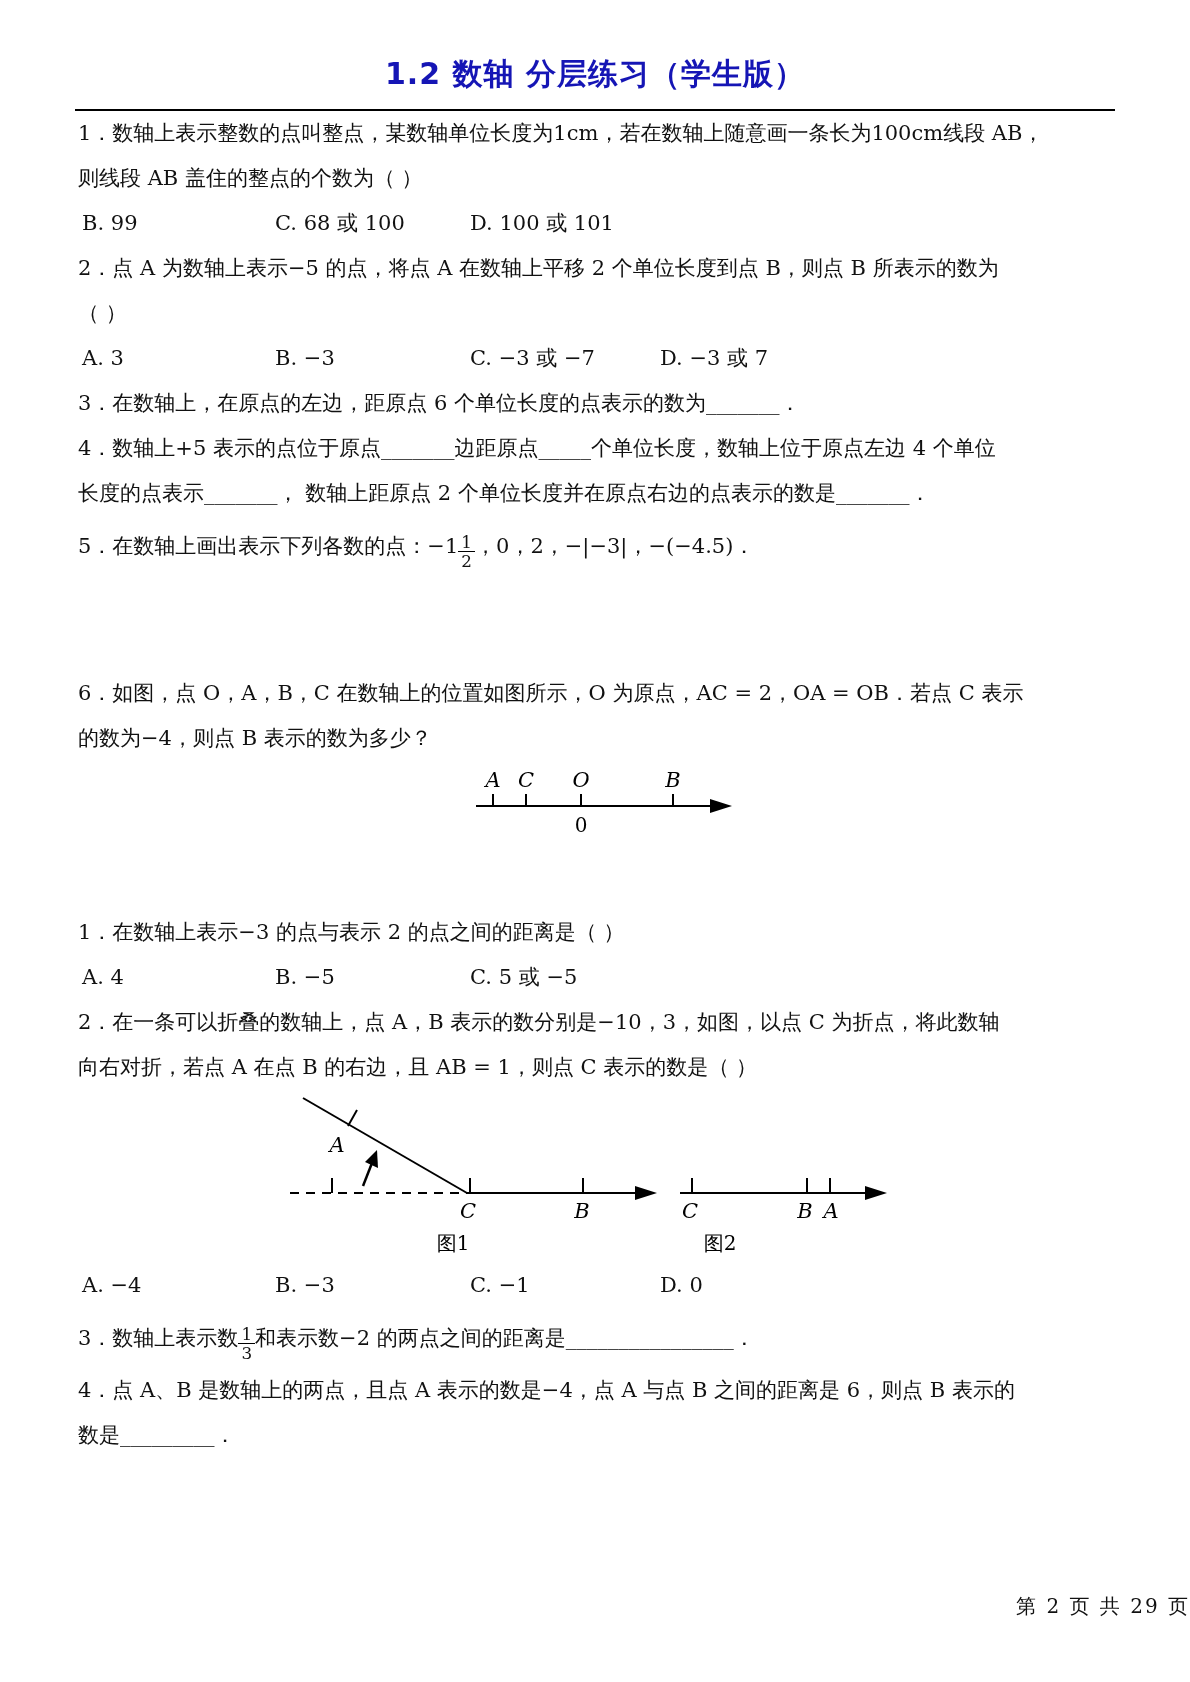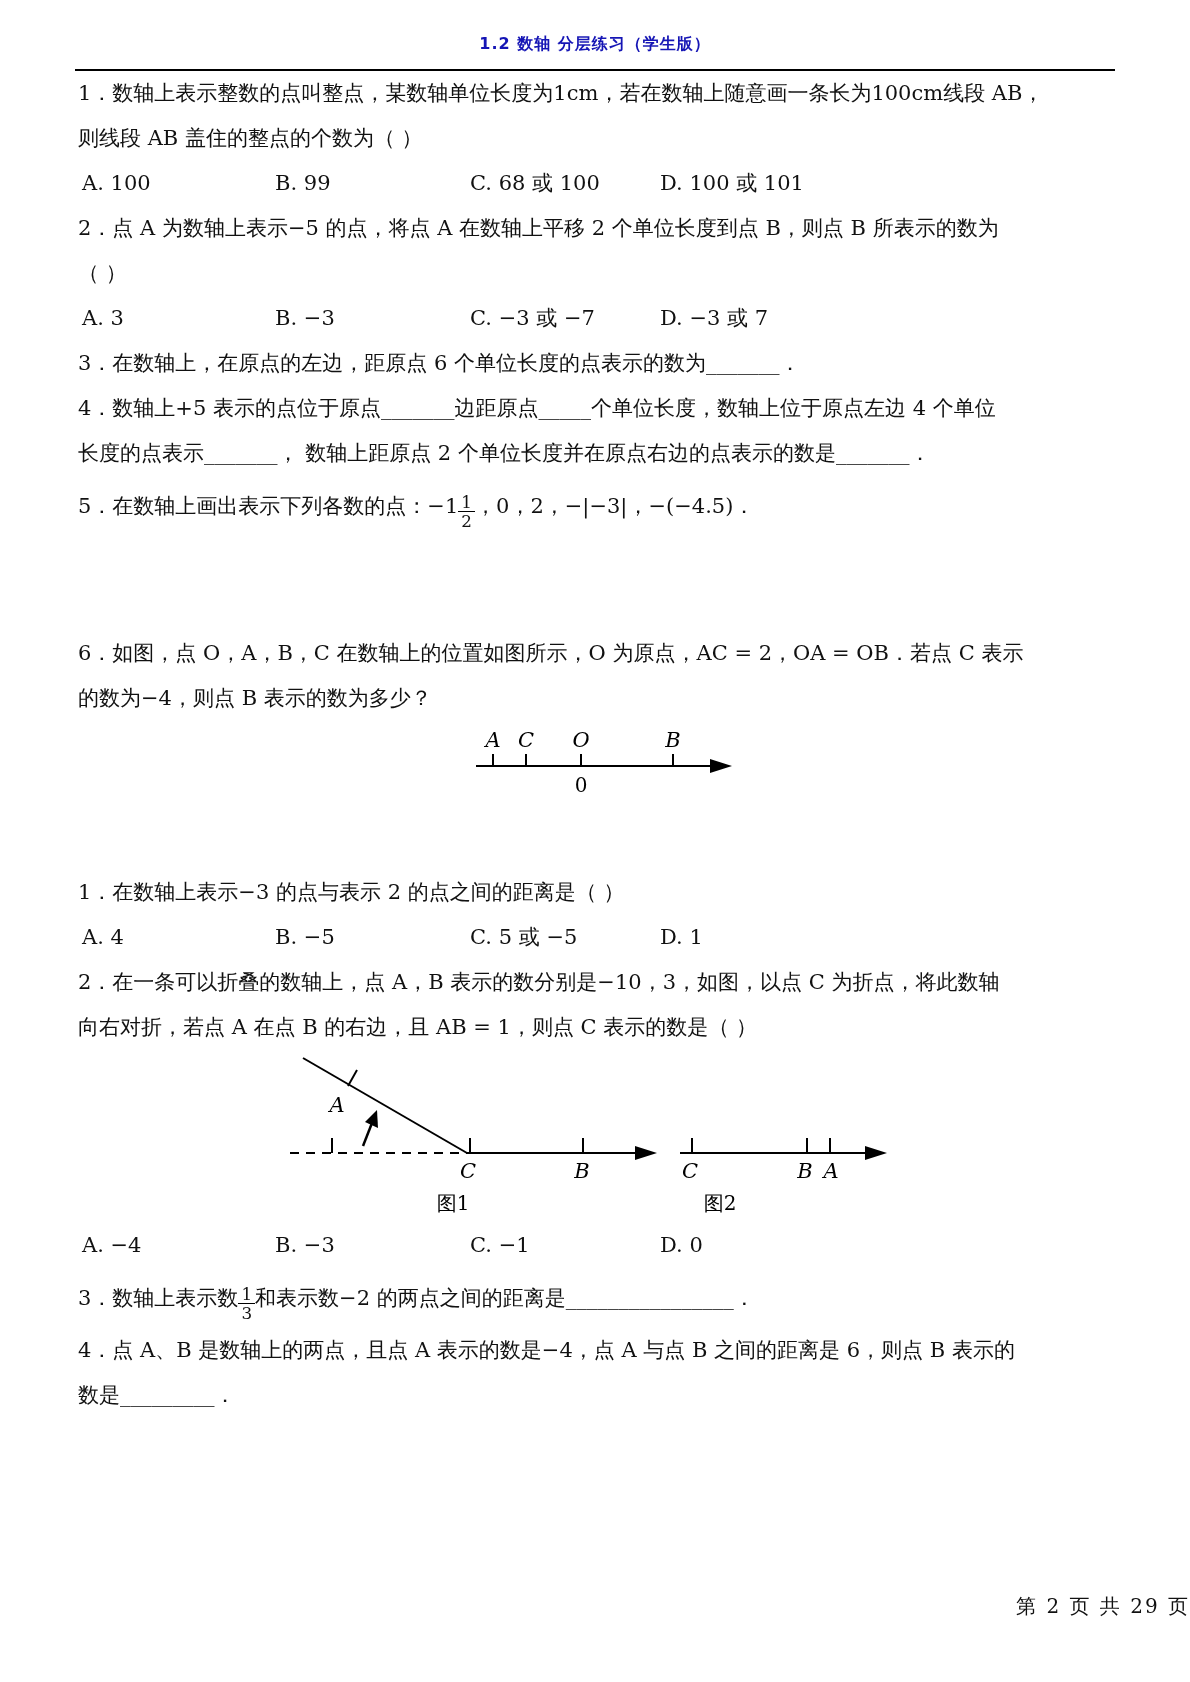--- a/index.html
+++ b/index.html
@@ -3,23 +3,23 @@
 <meta charset="utf-8">
 <style>
   * { margin:0; padding:0; box-sizing:border-box; }
   html,body { background:#ffffff; }
   .page {
     width:1190px; height:1682px; position:relative; background:#fff;
     font-family:"DejaVu Serif","Liberation Serif",serif;
     color:#111; overflow:hidden;
   }
   .doc-title {
-    padding-top:34px; text-align:center;
+    padding-top:54px; text-align:center;
     font-family:"DejaVu Sans","Liberation Sans",sans-serif;
-    font-weight:bold; font-size:16px; color:#1515b5; letter-spacing:1px;
+    font-weight:bold; font-size:30px; color:#1515b5; letter-spacing:1px;
   }
   .rule { border:none; border-top:2px solid #000; margin:14px 75px 0 75px; }
   .content { padding:0 78px; font-size:21px; }
   .sec-heading {
     font-family:"DejaVu Sans","Liberation Sans",sans-serif;
     font-weight:bold; font-size:22px; margin-top:16px; height:42px; line-height:42px;
     white-space:nowrap;
   }
   .line { height:45px; line-height:45px; white-space:nowrap; }
   .tall-line { height:60px; line-height:60px; white-space:nowrap; }
@@ -51,21 +51,20 @@
 
   <div class="doc-title">1.2 数轴 分层练习（学生版）</div>
   <hr class="rule">
 
   <div class="content">
 
 
     <div class="line">1．数轴上表示整数的点叫整点，某数轴单位长度为1cm，若在数轴上随意画一条长为100cm线段 AB，</div>
     <div class="line">则线段 AB 盖住的整点的个数为（      ）</div>
     <div class="opts">
-      <span>A. 100</span>
       <span>B. 99</span>
       <span>C. 68 或 100</span>
       <span>D. 100 或 101</span>
     </div>
 
     <div class="line">2．点 A 为数轴上表示−5 的点，将点 A 在数轴上平移 2 个单位长度到点 B，则点 B 所表示的数为</div>
     <div class="line">（      ）</div>
     <div class="opts">
       <span>A. 3</span>
       <span>B. −3</span>
@@ -105,21 +104,20 @@
     </div>
 
     <div class="spacer-sec"></div>
 
 
     <div class="line">1．在数轴上表示−3 的点与表示 2 的点之间的距离是（      ）</div>
     <div class="opts">
       <span>A. 4</span>
       <span>B. −5</span>
       <span>C. 5 或 −5</span>
-      <span>D. 1</span>
     </div>
 
     <div class="line">2．在一条可以折叠的数轴上，点 A，B 表示的数分别是−10，3，如图，以点 C 为折点，将此数轴</div>
     <div class="line">向右对折，若点 A 在点 B 的右边，且 AB = 1，则点 C 表示的数是（      ）</div>
 
     <div class="fig2-wrap">
       <svg width="650" height="168" viewBox="0 0 650 168">
 
         <line x1="15" y1="103" x2="192" y2="103" stroke="#000" stroke-width="2" stroke-dasharray="9 7"></line>
         <line x1="57" y1="88" x2="57" y2="103" stroke="#000" stroke-width="2"></line>

